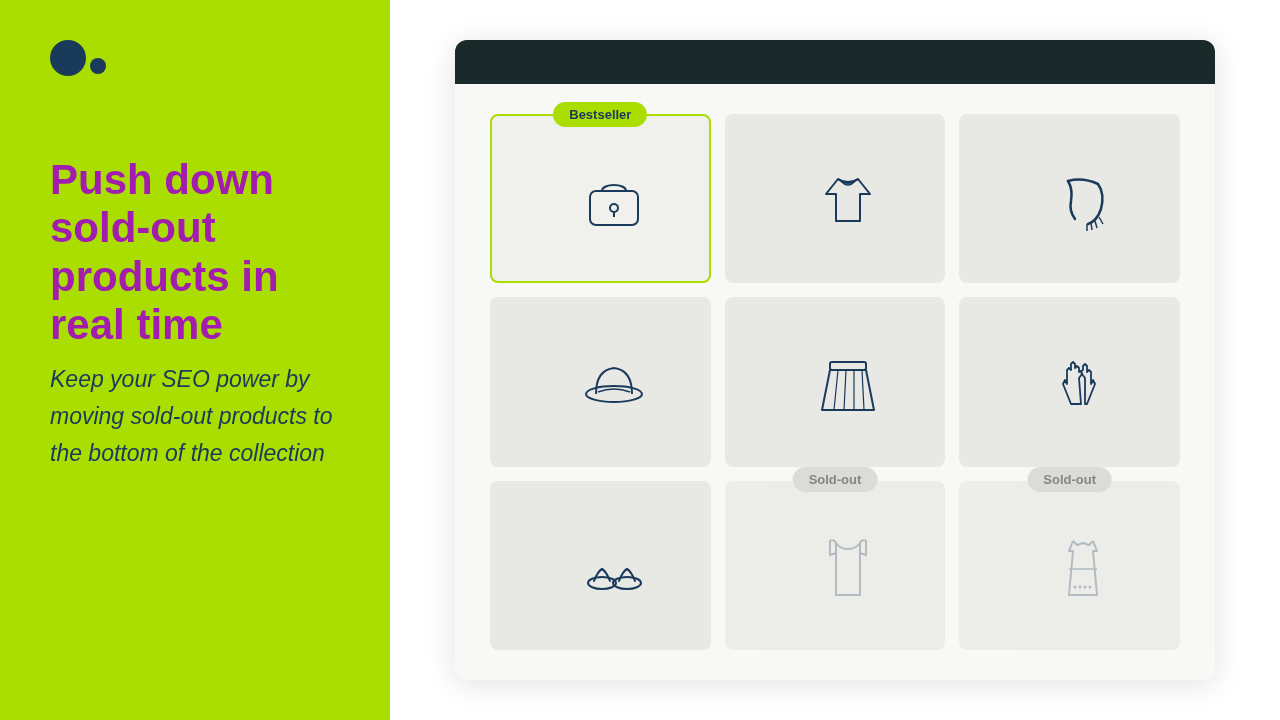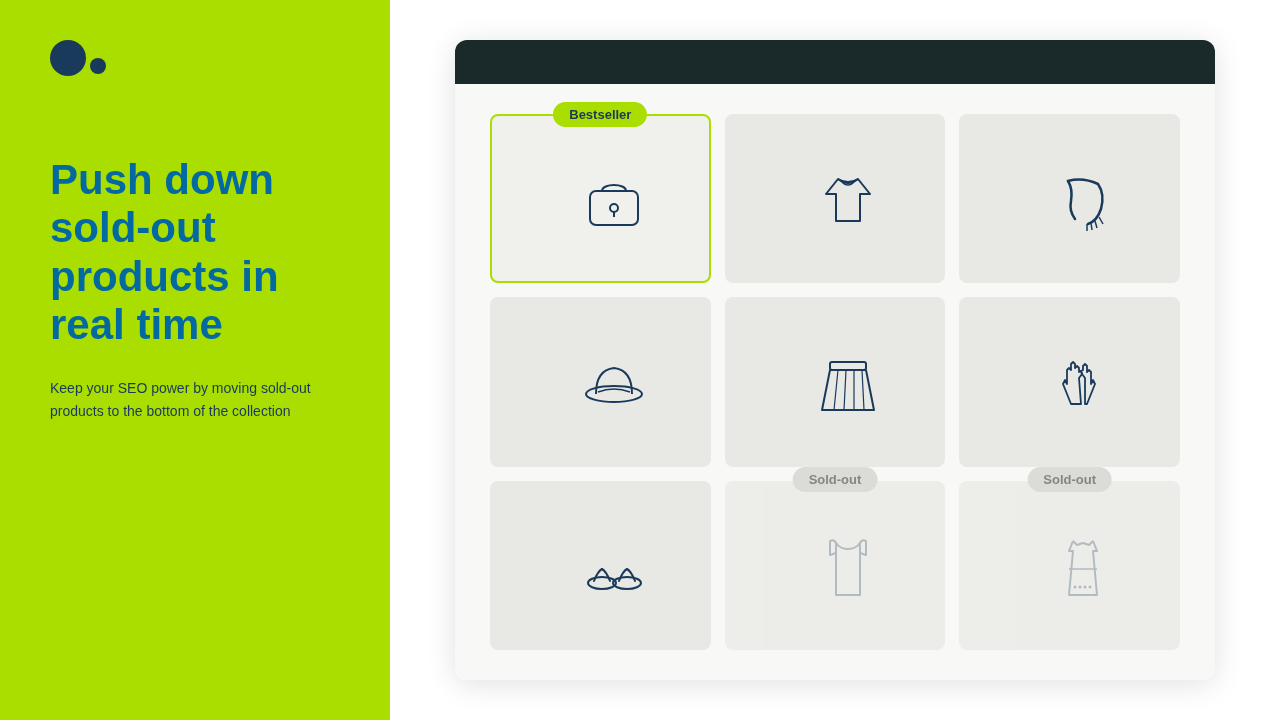--- a/index.html
+++ b/index.html
@@ -40,30 +40,31 @@
       width: 16px;
       height: 16px;
       background-color: #1a3a5c;
       border-radius: 50%;
       margin-bottom: 2px;
     }
 
     .headline {
       font-size: 42px;
       font-weight: 800;
-      color: #0369a1;
+      color: #a21caf;
       line-height: 1.15;
-      margin-bottom: 28px;
+      margin-bottom: 12px;
     }
 
     .subtext {
-      font-size: 14px;
+      font-size: 23px;
       font-weight: 400;
       color: #1a3a5c;
       line-height: 1.6;
+      font-style: italic;
     }
 
     
     .right-panel {
       flex: 1;
       background-color: #ffffff;
       display: flex;
       align-items: center;
       justify-content: center;
       padding: 30px;

